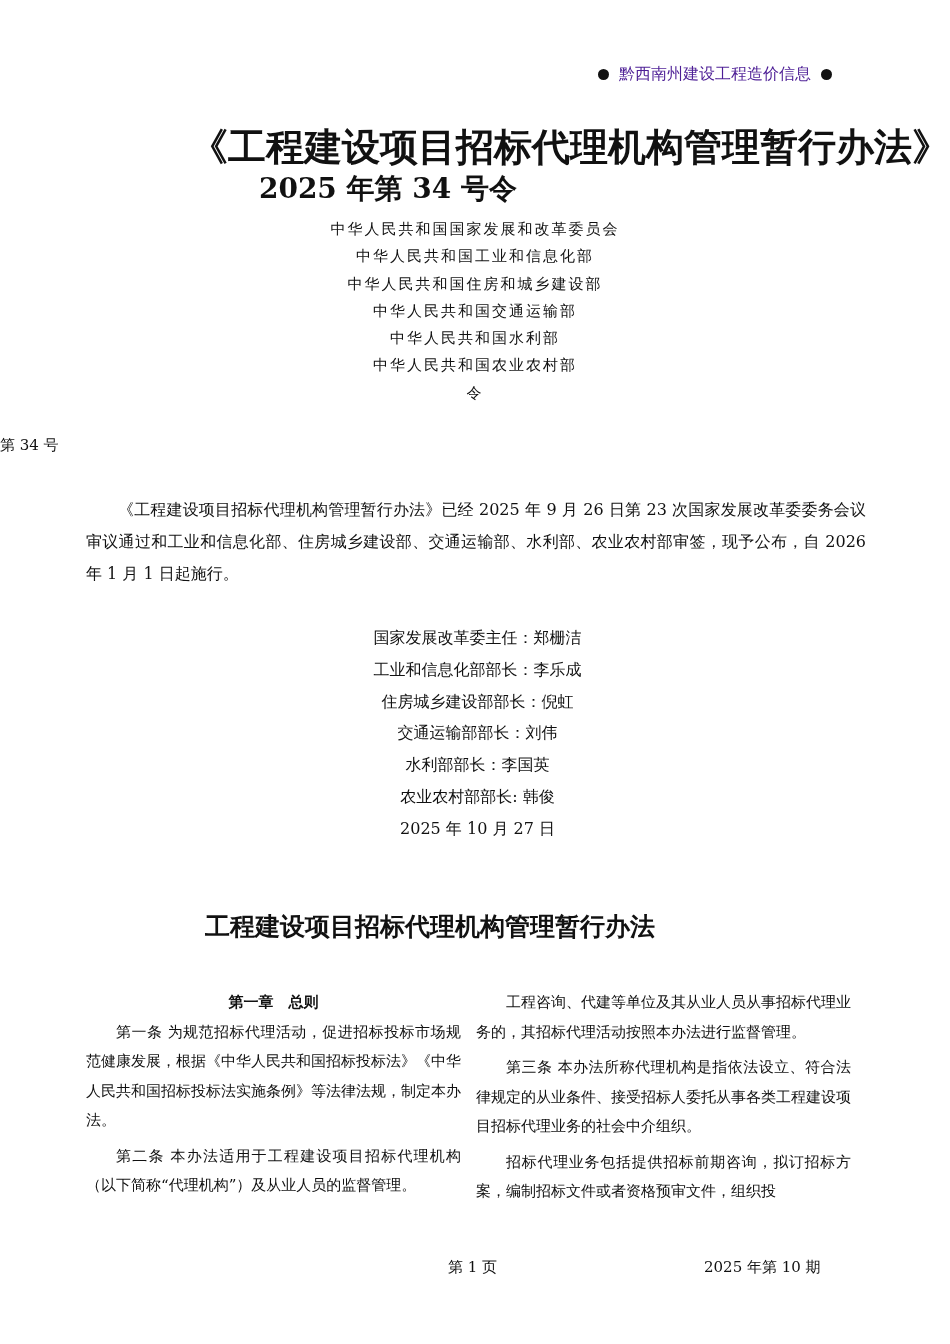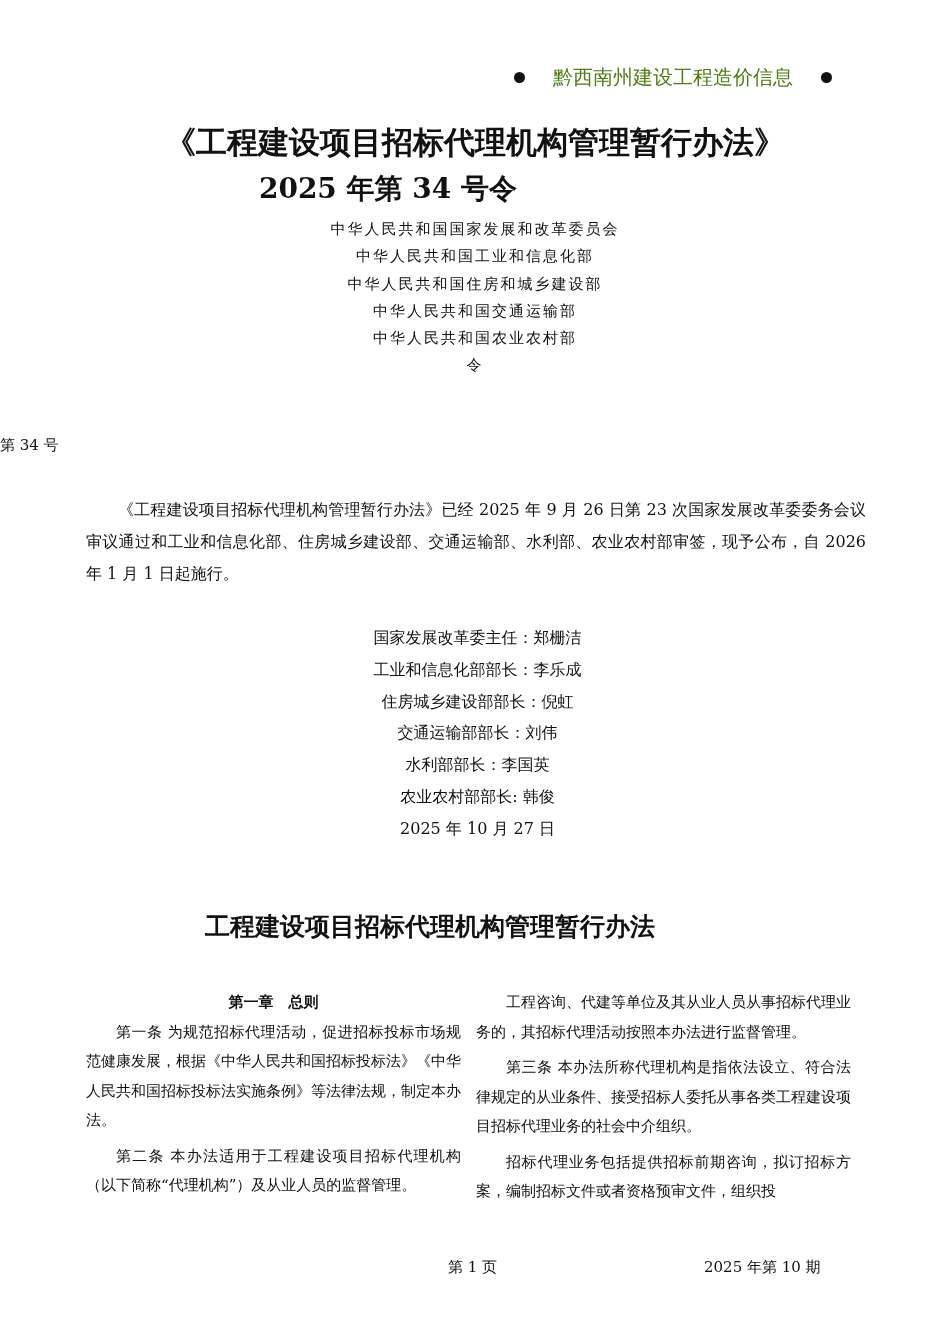--- a/index.html
+++ b/index.html
@@ -3,27 +3,27 @@
 <meta charset="utf-8">
 <style>
   html, body { margin: 0; padding: 0; background: #ffffff; }
   body {
     width: 950px; height: 1344px; position: relative; overflow: hidden;
     font-family: "DejaVu Serif", "Liberation Serif", serif;
     color: #111;
   }
   .header {
     position: absolute; top: 64px; right: 118px;
-    font-size: 20px; color: #4d7c0f; display: flex; align-items: center; gap: 28px;
+    font-size: 16px; color: #4c1d95; display: flex; align-items: center; gap: 10px;
     font-family: "DejaVu Sans", sans-serif;
   }
   .dot { display: inline-block; width: 11px; height: 11px; border-radius: 50%; background: #111; }
   .title1 {
-    position: absolute; top: 122px; left: 0; width: 950px; text-align: center;
-    font-size: 31px; font-weight: bold; letter-spacing: 0px;
+    position: absolute; top: 122px; left: 0; width: 950px; text-align: right;
+    font-size: 38px; font-weight: bold; letter-spacing: 0px;
   }
   .title2 {
     position: absolute; top: 170px; left: 0; width: 776px; text-align: center;
     font-size: 28px; font-weight: bold;
   }
   .issuers {
     position: absolute; top: 216px; left: 0; width: 950px; text-align: center;
     font-size: 15px; line-height: 27.3px; letter-spacing: 2px;
   }
   .order-no {
@@ -69,20 +69,21 @@
 </div>
 
 <div class="title1">《工程建设项目招标代理机构管理暂行办法》</div>
 <div class="title2">2025 年第 34 号令</div>
 
 <div class="issuers">
   <div>中华人民共和国国家发展和改革委员会</div>
   <div>中华人民共和国工业和信息化部</div>
   <div>中华人民共和国住房和城乡建设部</div>
   <div>中华人民共和国交通运输部</div>
+  <div>中华人民共和国水利部</div>
   <div>中华人民共和国农业农村部</div>
   <div>令</div>
 </div>
 
 <div class="order-no">第 34 号</div>
 
 <div class="intro">《工程建设项目招标代理机构管理暂行办法》已经 2025 年 9 月 26 日第 23 次国家发展改革委委务会议审议通过和工业和信息化部、住房城乡建设部、交通运输部、水利部、农业农村部审签，现予公布，自 2026 年 1 月 1 日起施行。</div>
 
 <div class="signatures">
   <div>国家发展改革委主任：郑栅洁</div>

